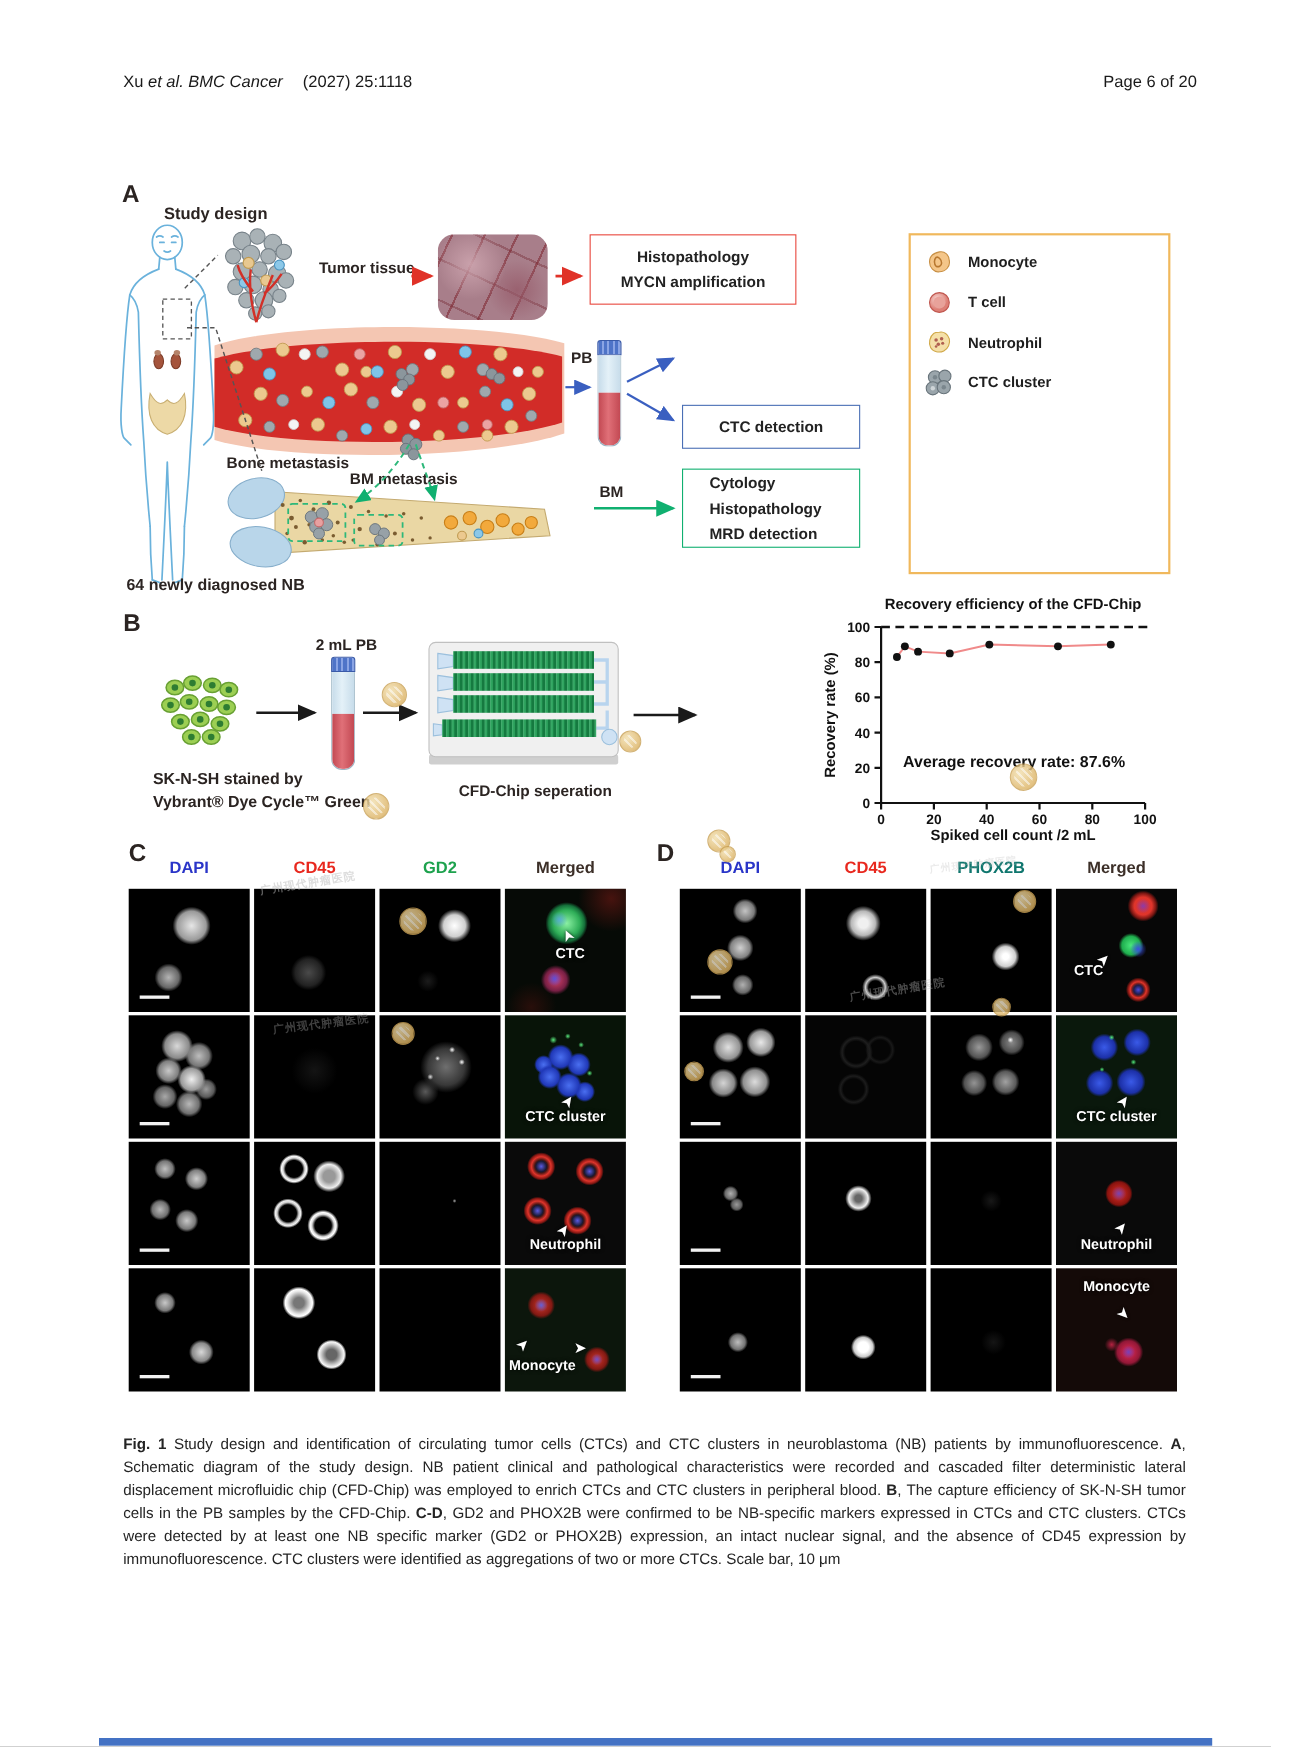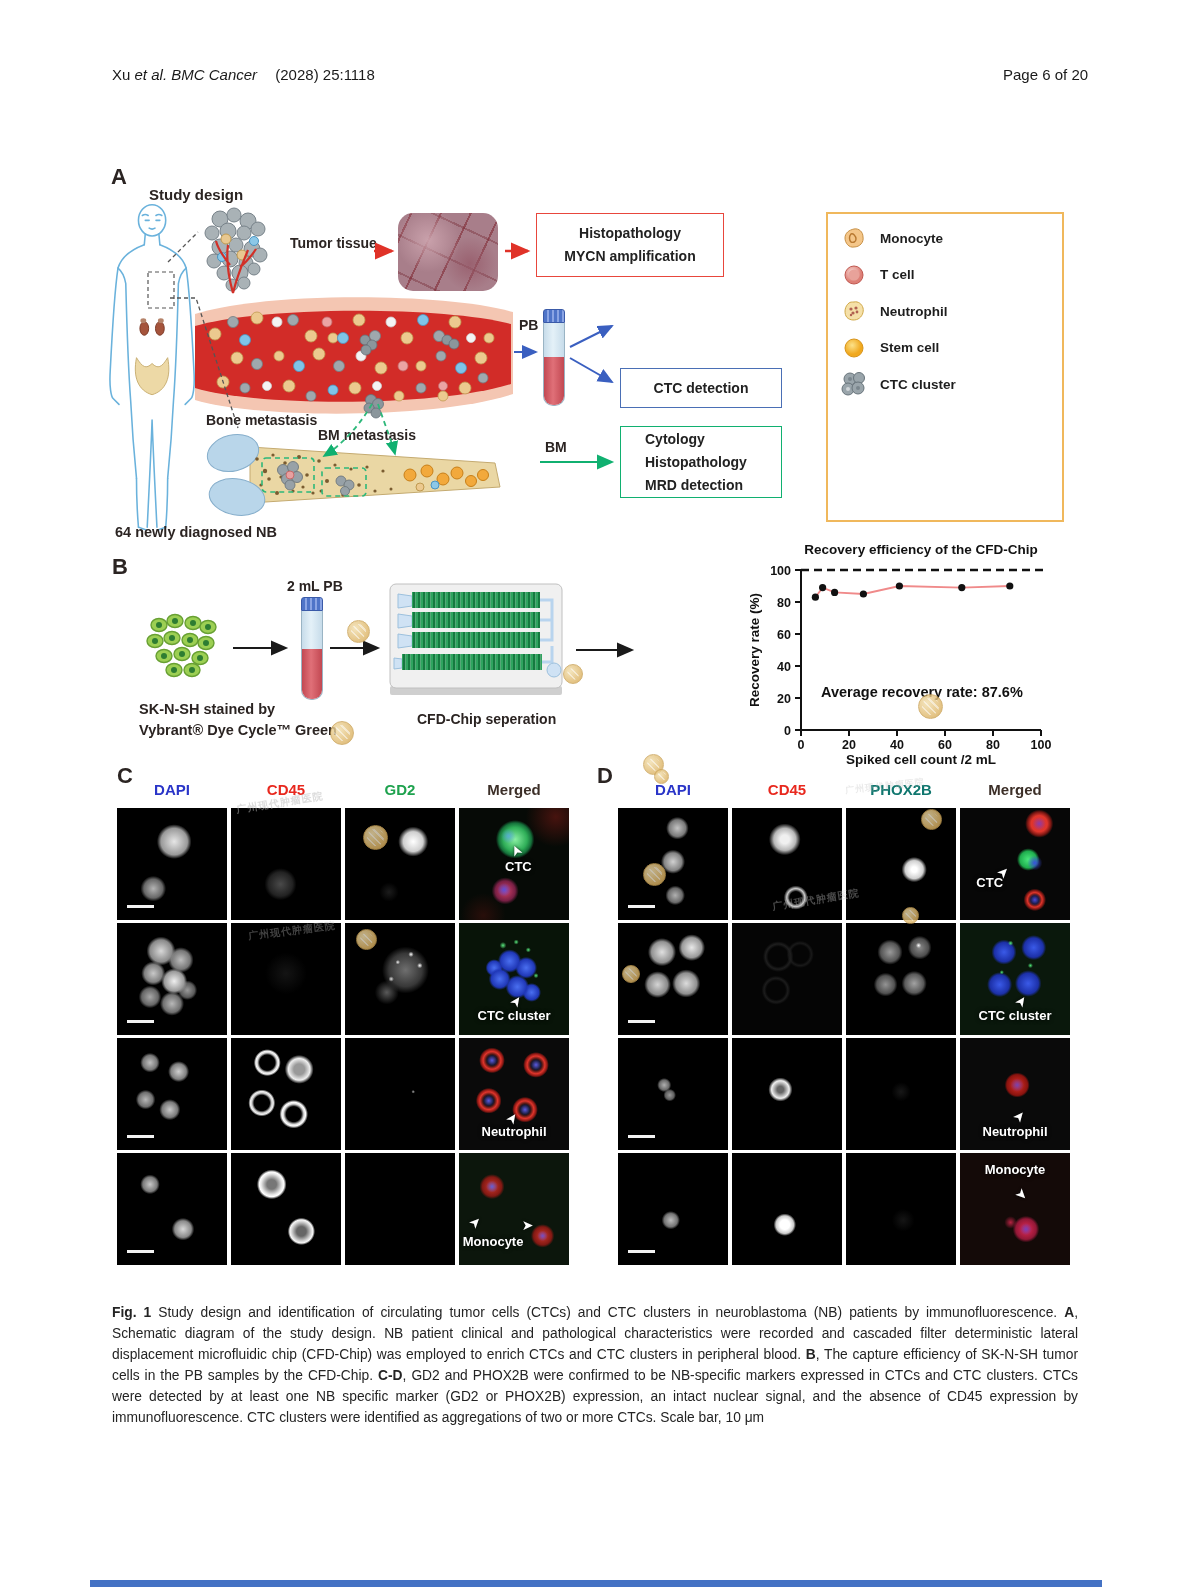--- a/index.html
+++ b/index.html
@@ -192,21 +192,21 @@
 </style>
 </head>
 <body>
 
 <div class="page">
 
   <div class="abs" id="hdr-left">
     <span>Xu</span>
     <span class="i">et al.</span>
     <span class="i">BMC Cancer</span>
-    <span style="margin-left:14px">(2028) 25:1118</span>
+    <span style="margin-left:14px">(2027) 25:1118</span>
   </div>
   <div class="abs" id="hdr-right">Page 6 of 20</div>
 
   <div class="abs pletter" style="left:111px;top:164px">A</div>
   <div class="abs ptitle" style="left:149px;top:186px">Study design</div>
 
   <svg class="abs" style="left:100px;top:196px" width="110" height="336" viewBox="0 0 110 345">
     <g fill="none" stroke="#6ab2dc" stroke-width="1.6" stroke-linecap="round">
       <ellipse cx="52" cy="25" rx="14" ry="16"></ellipse>
       <path d="M42,20 q3,-2 6,0 M56,20 q3,-2 6,0 M45,25 h4 M56,25 h4 M49,33 q3,2 6,0"></path>
@@ -444,34 +444,20 @@
           <svg width="22" height="22">
             <path d="M11,2 C15,1 19,4 20,8 C21,12 19,17 15,19 C11,21 5,20 3,16 C1,12 2,6 6,3 C7,2 9,2 11,2 Z" fill="#f5e0a8" stroke="#d0a848"></path>
             <circle cx="8" cy="9" r="1.6" fill="#b06050"></circle>
             <circle cx="13" cy="8" r="1.6" fill="#b06050"></circle>
             <circle cx="10" cy="13" r="1.6" fill="#b06050"></circle>
             <circle cx="14" cy="12" r="1.4" fill="#b06050"></circle>
             <circle cx="8" cy="15" r="1.2" fill="#b06050"></circle>
           </svg>
         </span>
       <span class="lg-lb">Neutrophil</span>
-    </div>
-    <div class="lg-row">
-      <span class="lg-ic">
-          <svg width="22" height="22">
-            <defs>
-              <radialGradient id="gst" cx="40%" cy="35%">
-                <stop offset="0%" stop-color="#fce28a"></stop>
-                <stop offset="100%" stop-color="#f0a81e"></stop>
-              </radialGradient>
-            </defs>
-            <circle cx="11" cy="11" r="9" fill="url(#gst)" stroke="#d8941a"></circle>
-          </svg>
-        </span>
-      <span class="lg-lb">Stem cell</span>
     </div>
     <div class="lg-row">
       <span class="lg-ic">
           <svg width="26" height="26">
             <g fill="#9aa5ab" stroke="#68747b">
               <circle cx="9" cy="8" r="6"></circle>
               <circle cx="18" cy="7" r="5.5"></circle>
               <circle cx="7" cy="18" r="6"></circle>
               <circle cx="17" cy="17" r="6"></circle>
             </g>

